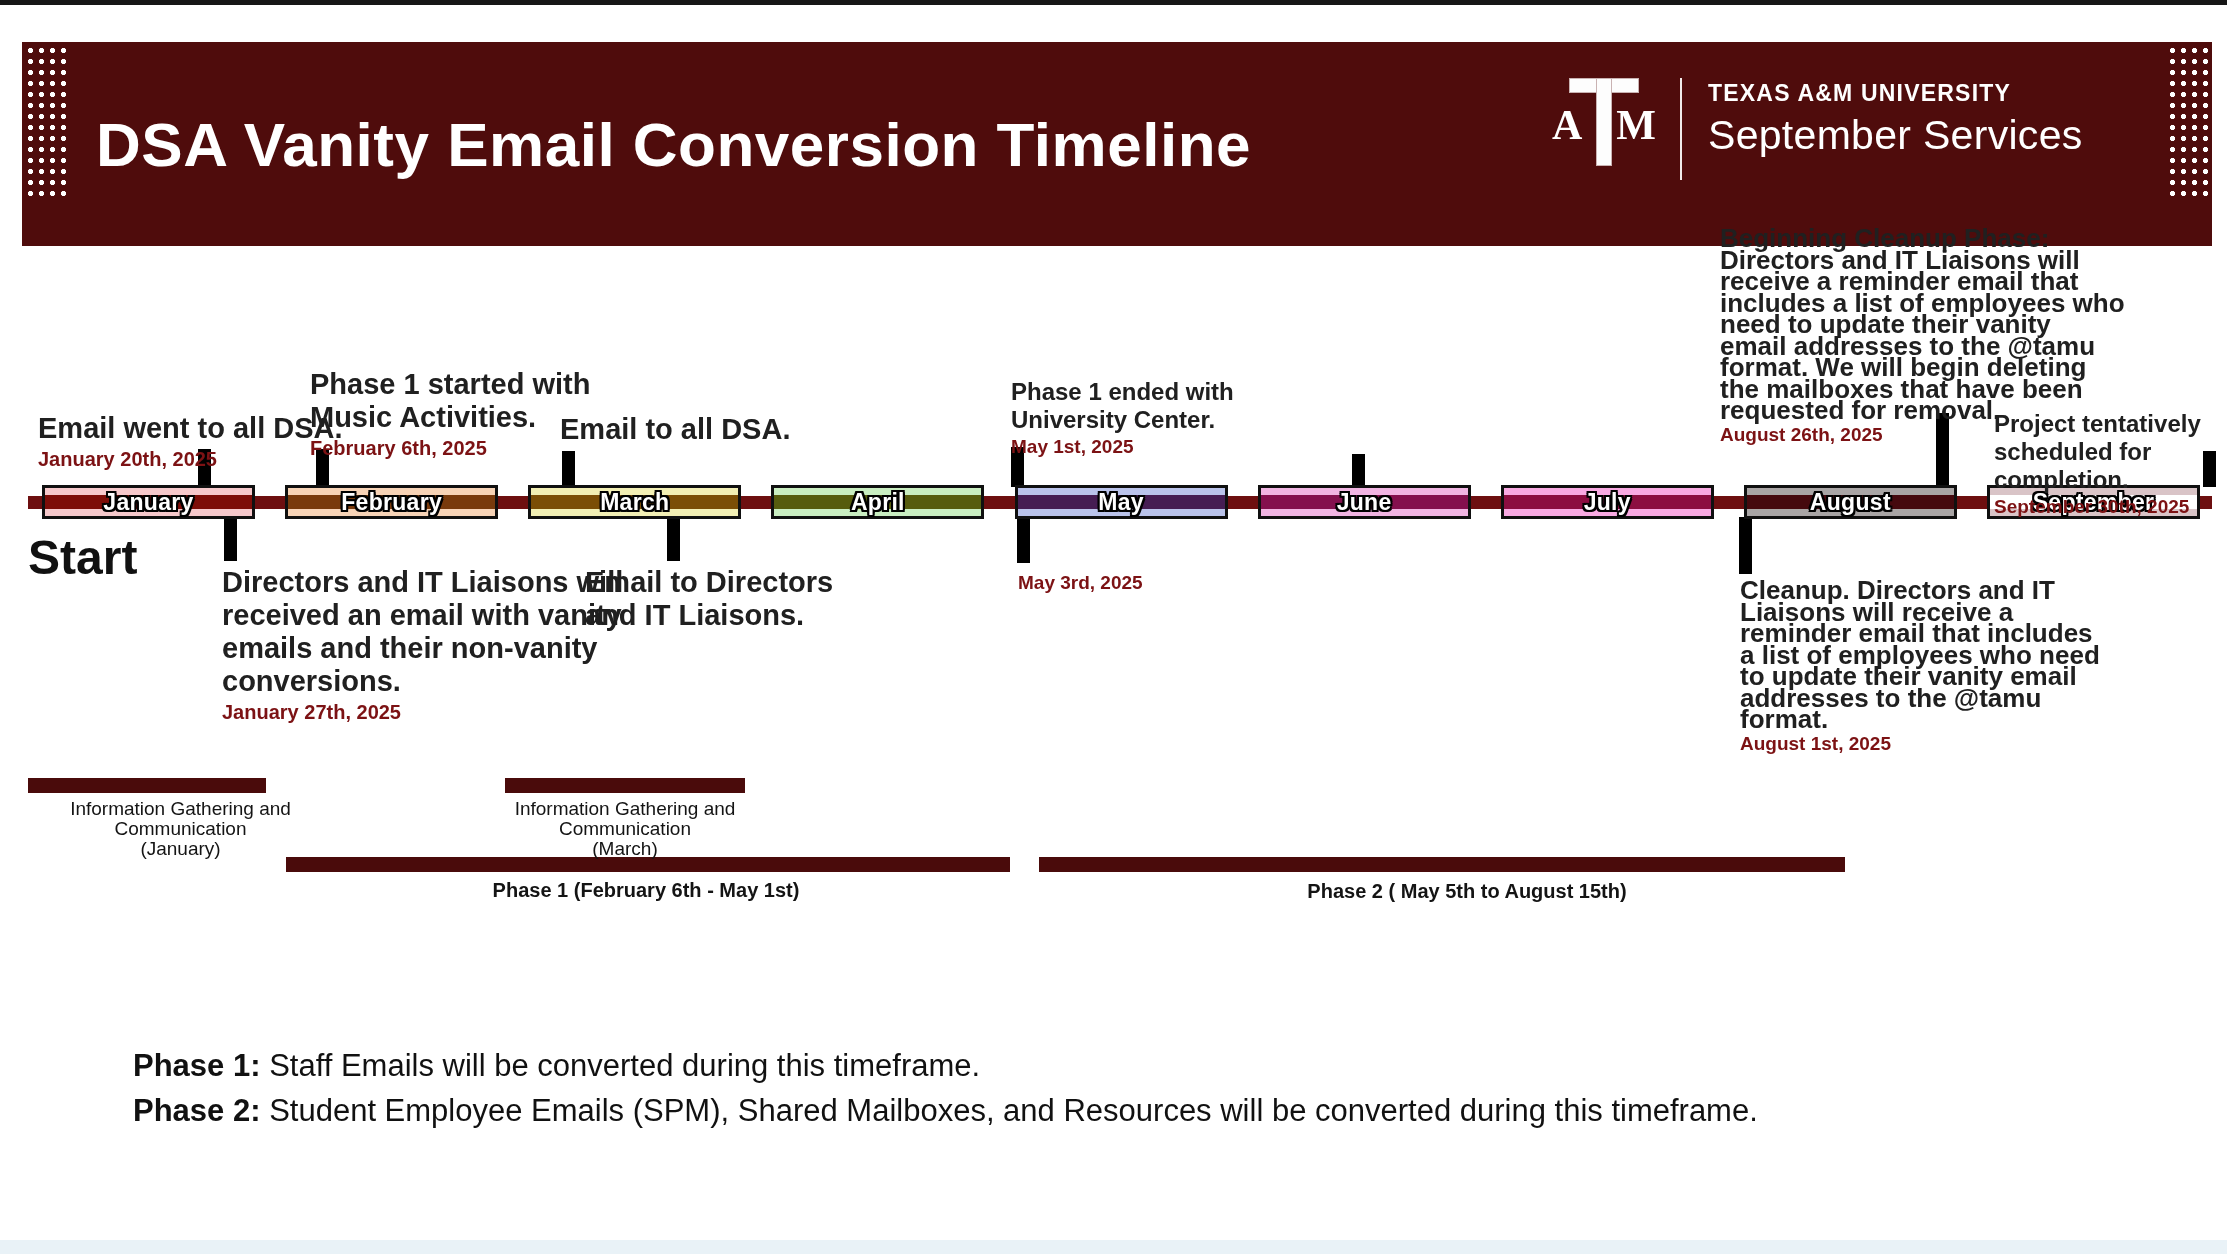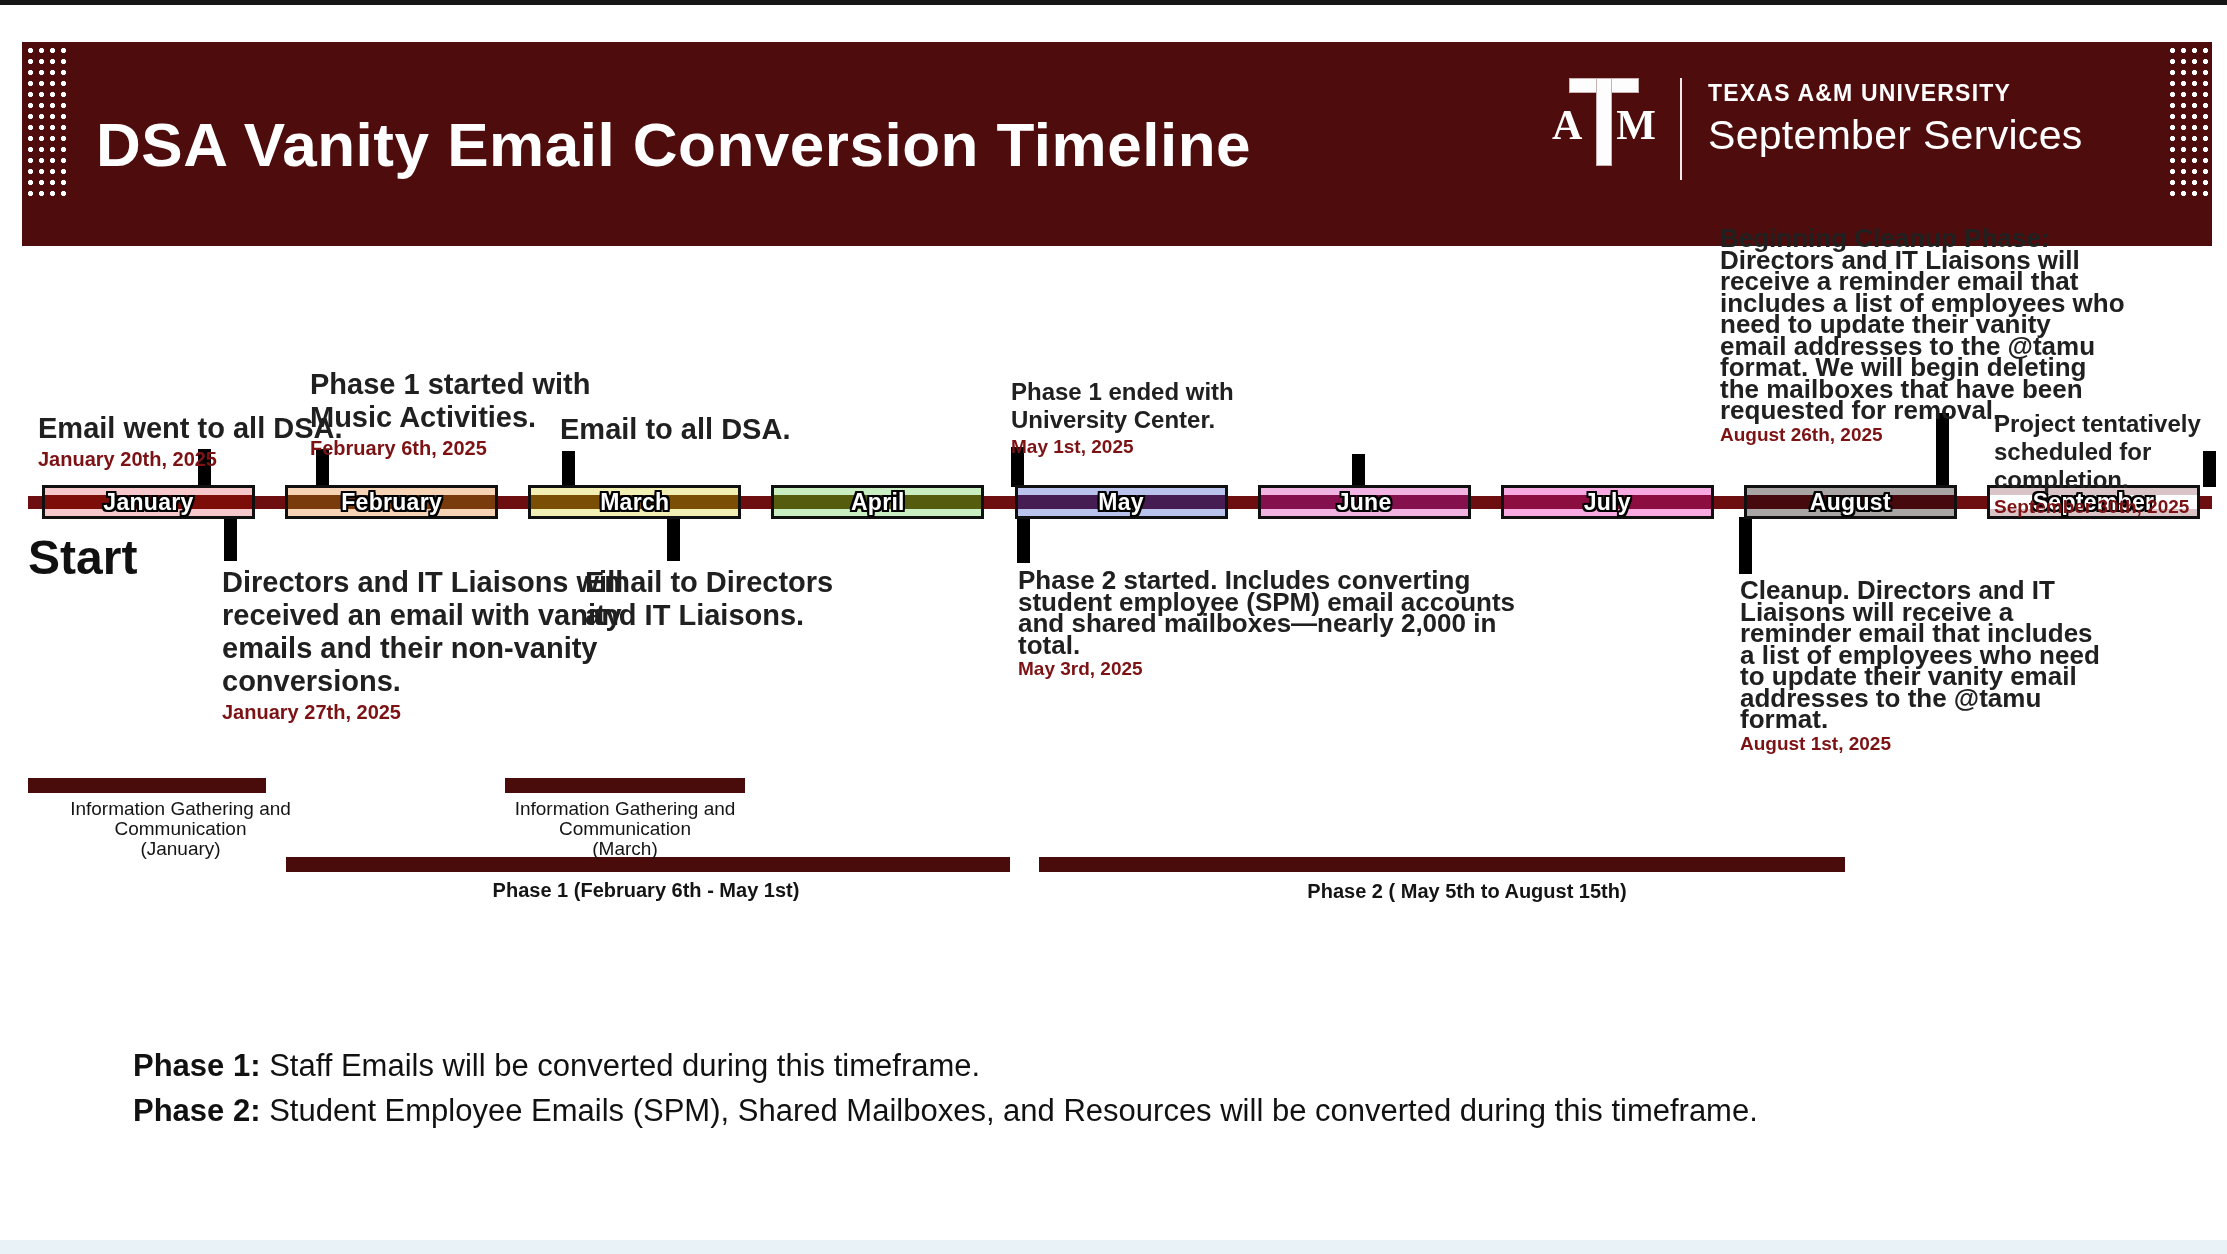--- a/index.html
+++ b/index.html
@@ -204,24 +204,20 @@
 received an email with vanity
 emails and their non-vanity
 conversions.</div>
     <div class="date">January 27th, 2025</div>
   </div>
   <div class="ann lg" id="ann-b2">
     <div class="txt">Email to Directors
 and IT Liaisons.</div>
   </div>
   <div class="ann sm" id="ann-b3">
-    <div class="txt">Phase 2 started. Includes converting
-student employee (SPM) email accounts
-and shared mailboxes—nearly 2,000 in
-total.</div>
     <div class="date">May 3rd, 2025</div>
   </div>
   <div class="ann sm" id="ann-b4">
     <div class="txt">Cleanup. Directors and IT
 Liaisons will receive a
 reminder email that includes
 a list of employees who need
 to update their vanity email
 addresses to the @tamu
 format.</div>

